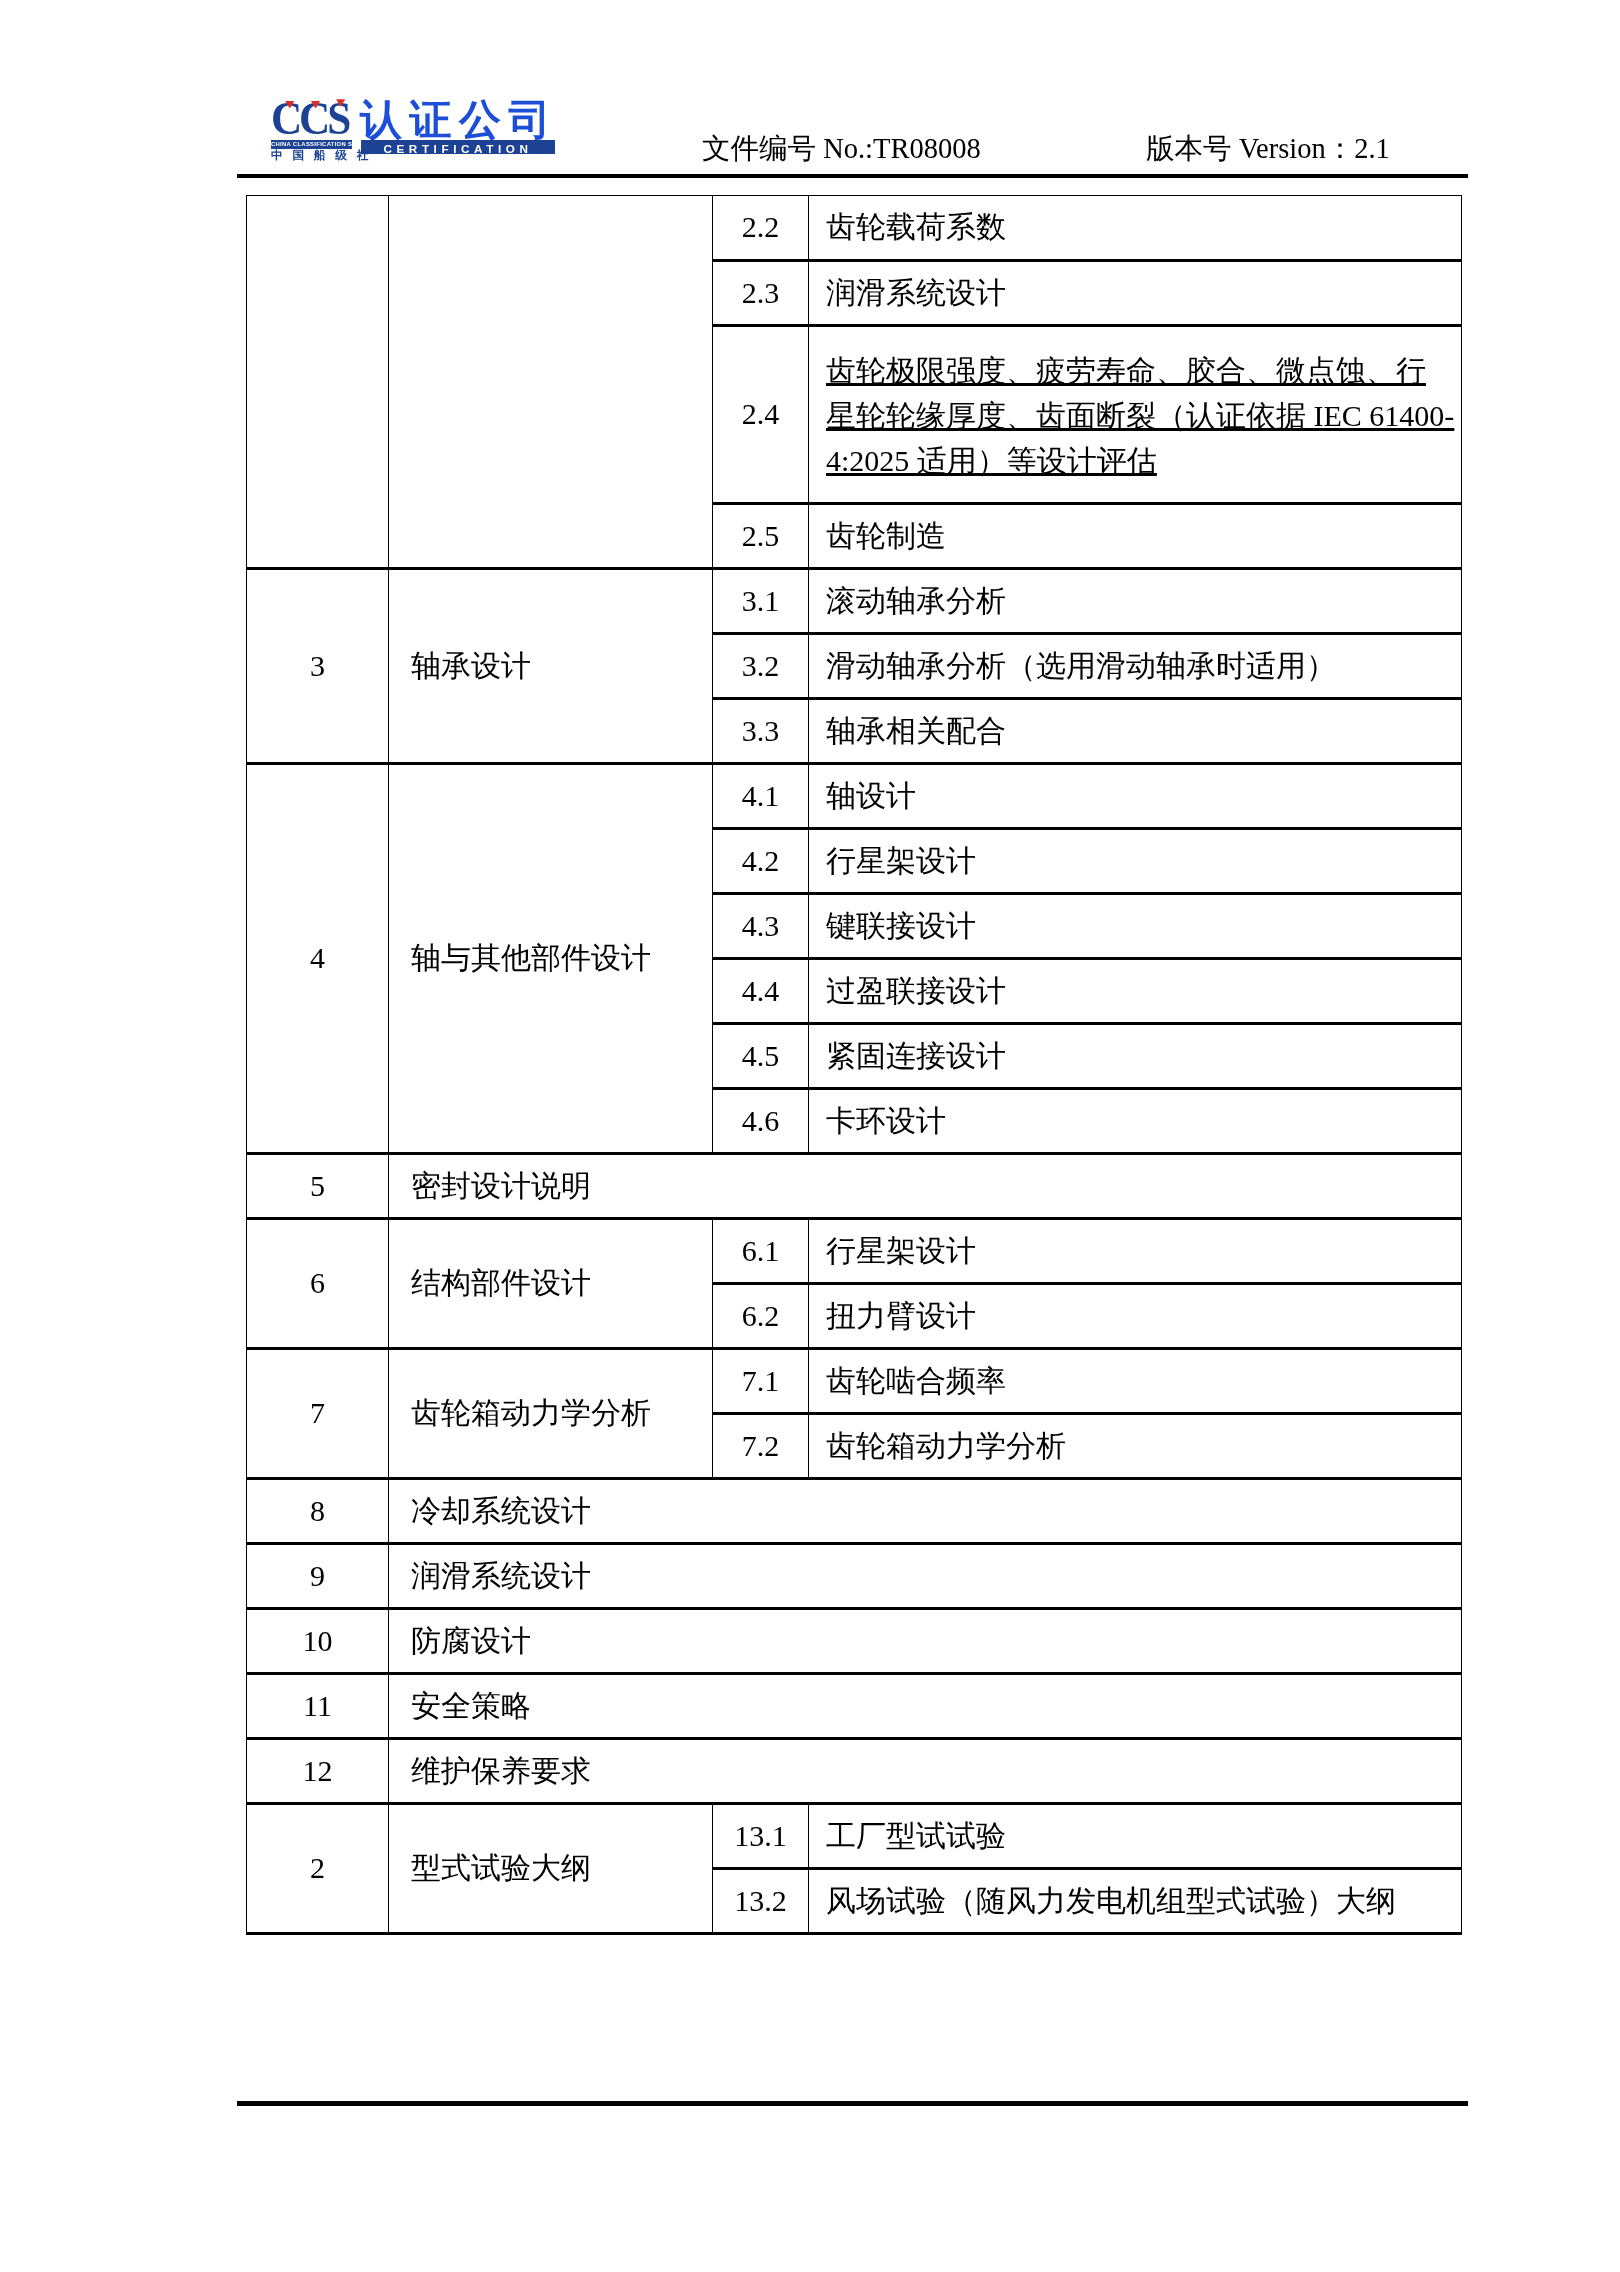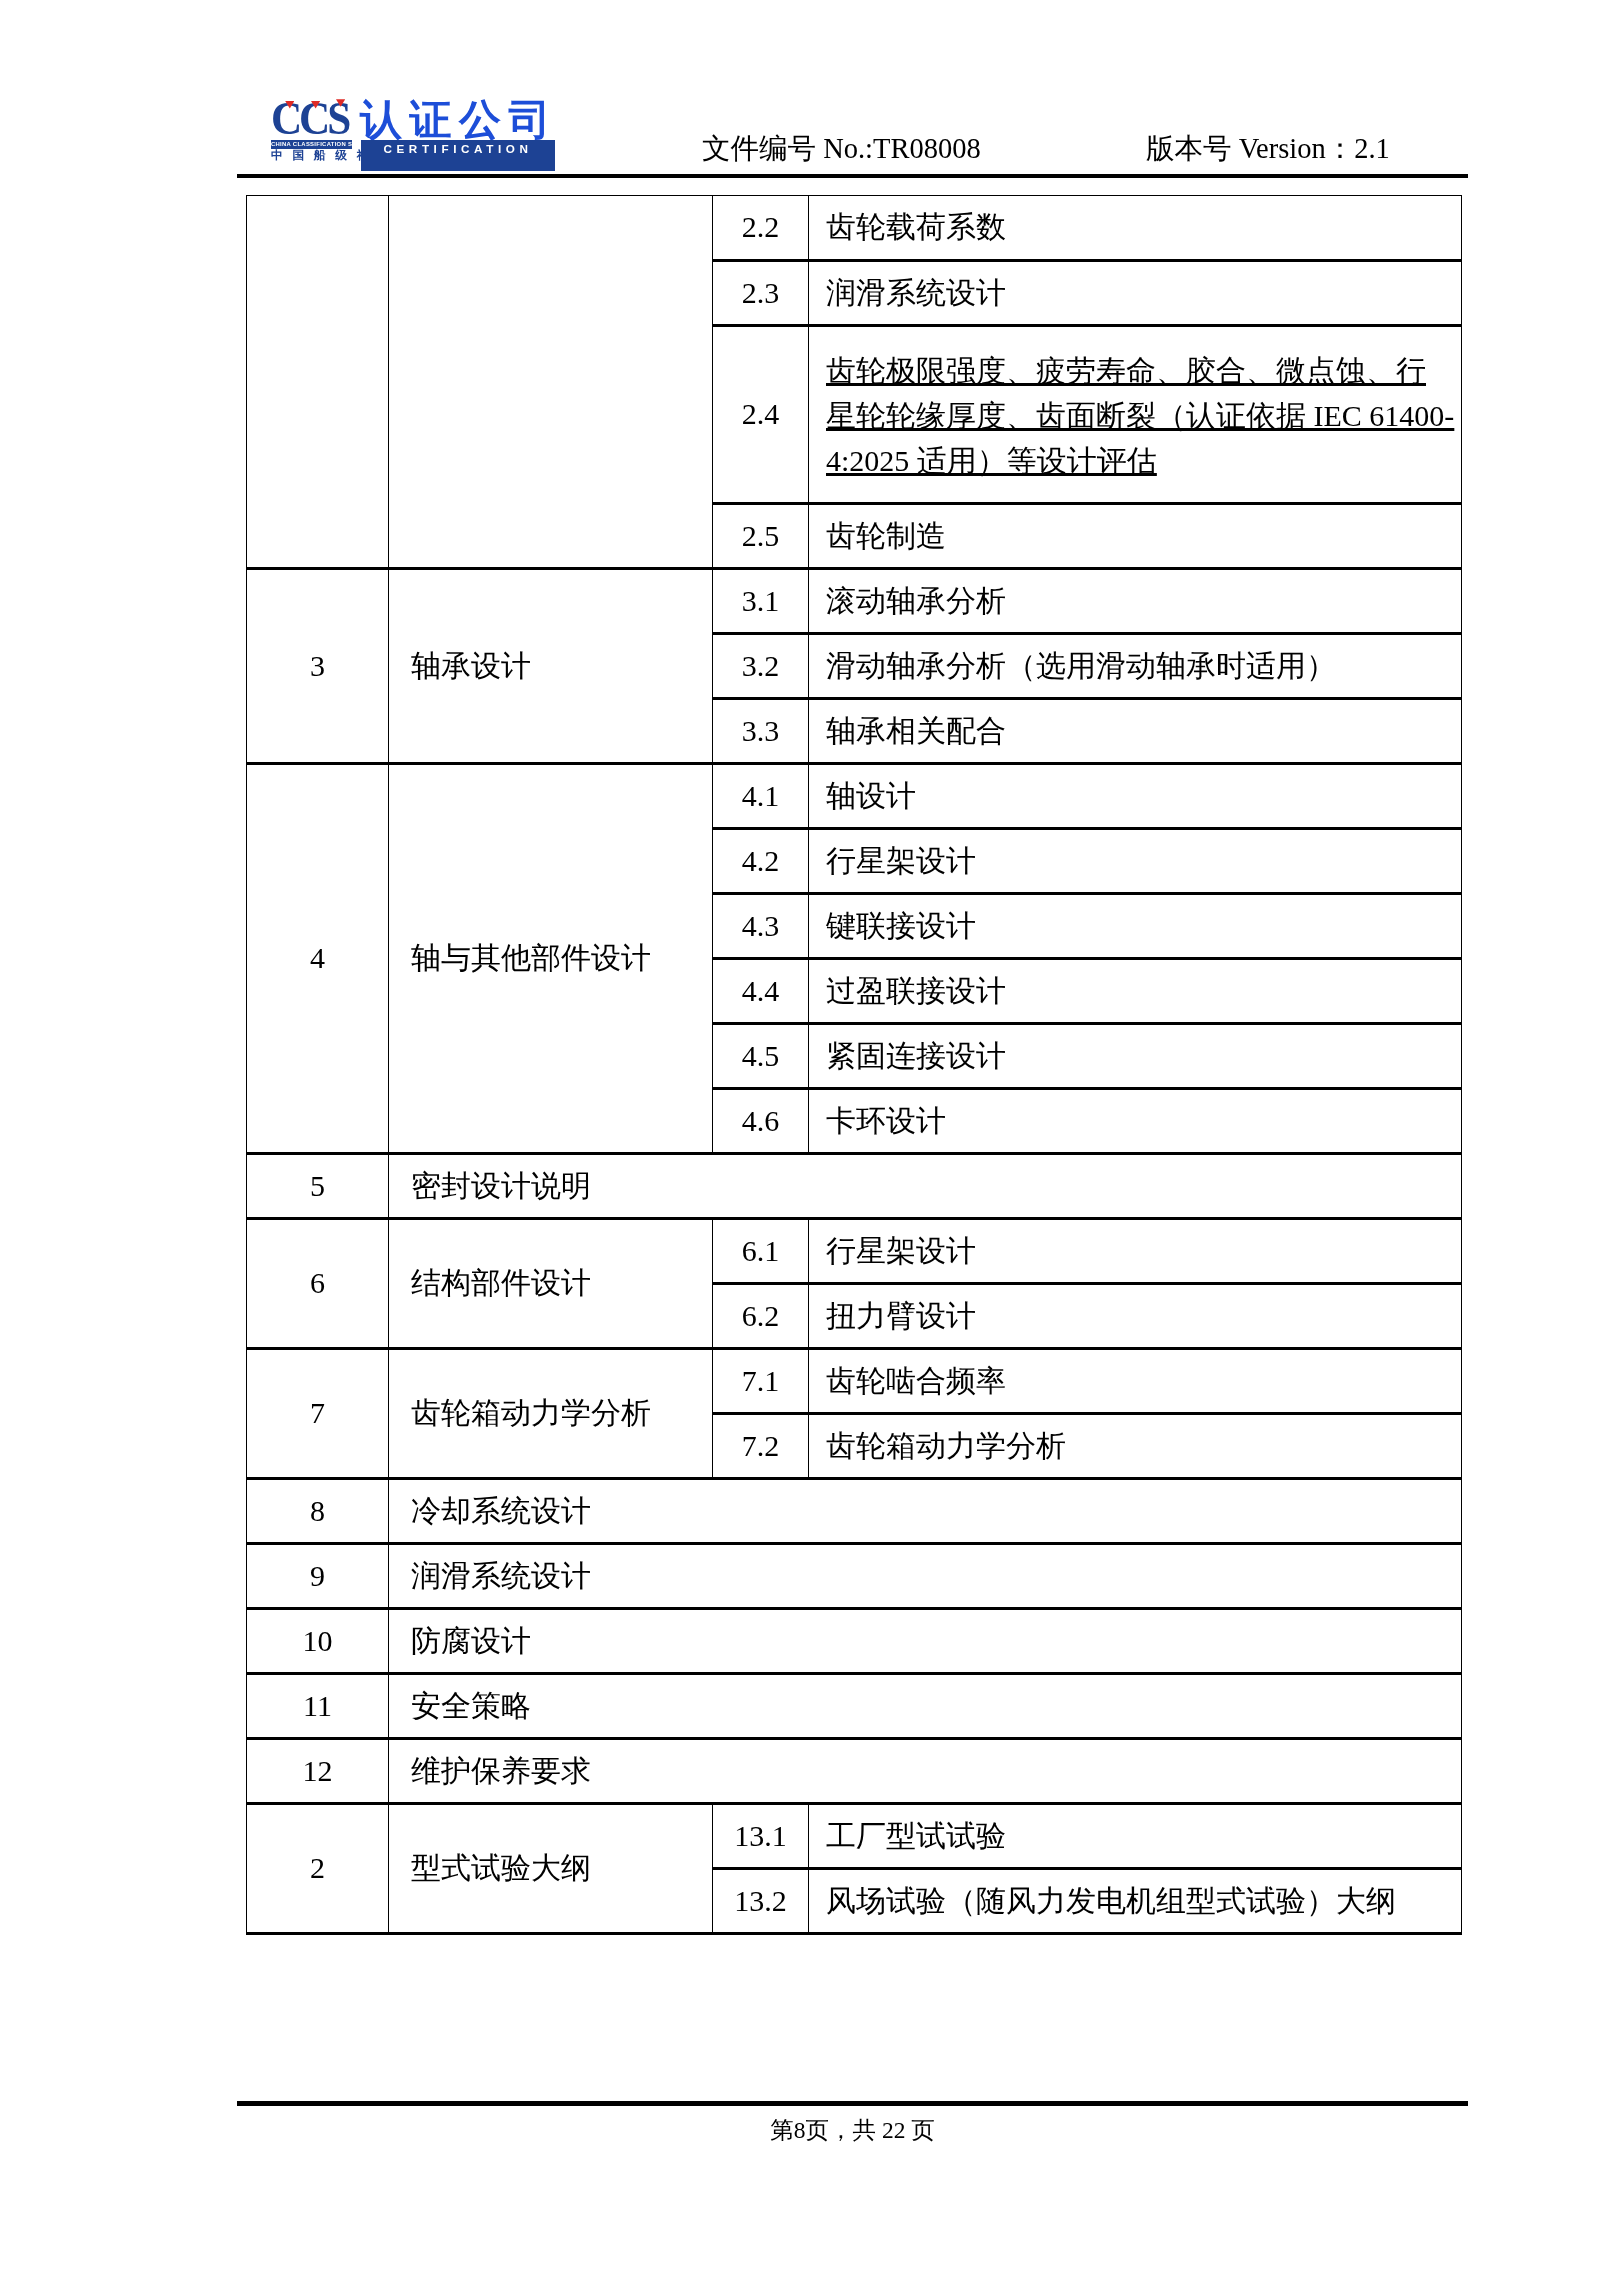--- a/index.html
+++ b/index.html
@@ -37,21 +37,21 @@
     position: absolute; left: 0; top: 49px; width: 81px;
     color: #1d4294; font-weight: bold; font-size: 11.7px; line-height: 11.7px;
     letter-spacing: 3.4px; text-align: center; white-space: nowrap;
   }
   .company-cn {
     position: absolute; left: 89px; top: -2.5px; width: 199px;
     color: #1d4ed8; font-weight: bold; font-size: 42px; line-height: 42px;
     letter-spacing: 7.5px; white-space: nowrap;
   }
   .cert-bar {
-    position: absolute; left: 90px; top: 39px; width: 194px; height: 31px;
+    position: absolute; left: 90px; top: 39px; width: 194px; height: 14px;
     background: #1d4294; color: #fff; text-align: center;
     font-family: "Liberation Sans", sans-serif; font-weight: bold;
     font-size: 11.7px; line-height: 17.6px; letter-spacing: 4.6px; white-space: nowrap; overflow: hidden;
   }
   .doc-no, .version {
     position: absolute; top: 132px; font-size: 28.5px; line-height: 34px; white-space: nowrap;
   }
   .doc-no { left: 702px; }
   .version { left: 1146px; }
   .header-rule { position: absolute; left: 237px; top: 174px; width: 1231px; height: 4.2px; background: #000; }
@@ -228,16 +228,15 @@
         <td class="c-text">工厂型试试验</td>
       </tr>
       <tr>
         <td class="c-subno">13.2</td>
         <td class="c-text">风场试验（随风力发电机组型式试验）大纲</td>
       </tr>
     </tbody>
   </table>
 
   <div class="footer-rule"></div>
-  <div class="page-number">第8页，共 22 页</div>
 
 </div>
 
 
 </body></html>

